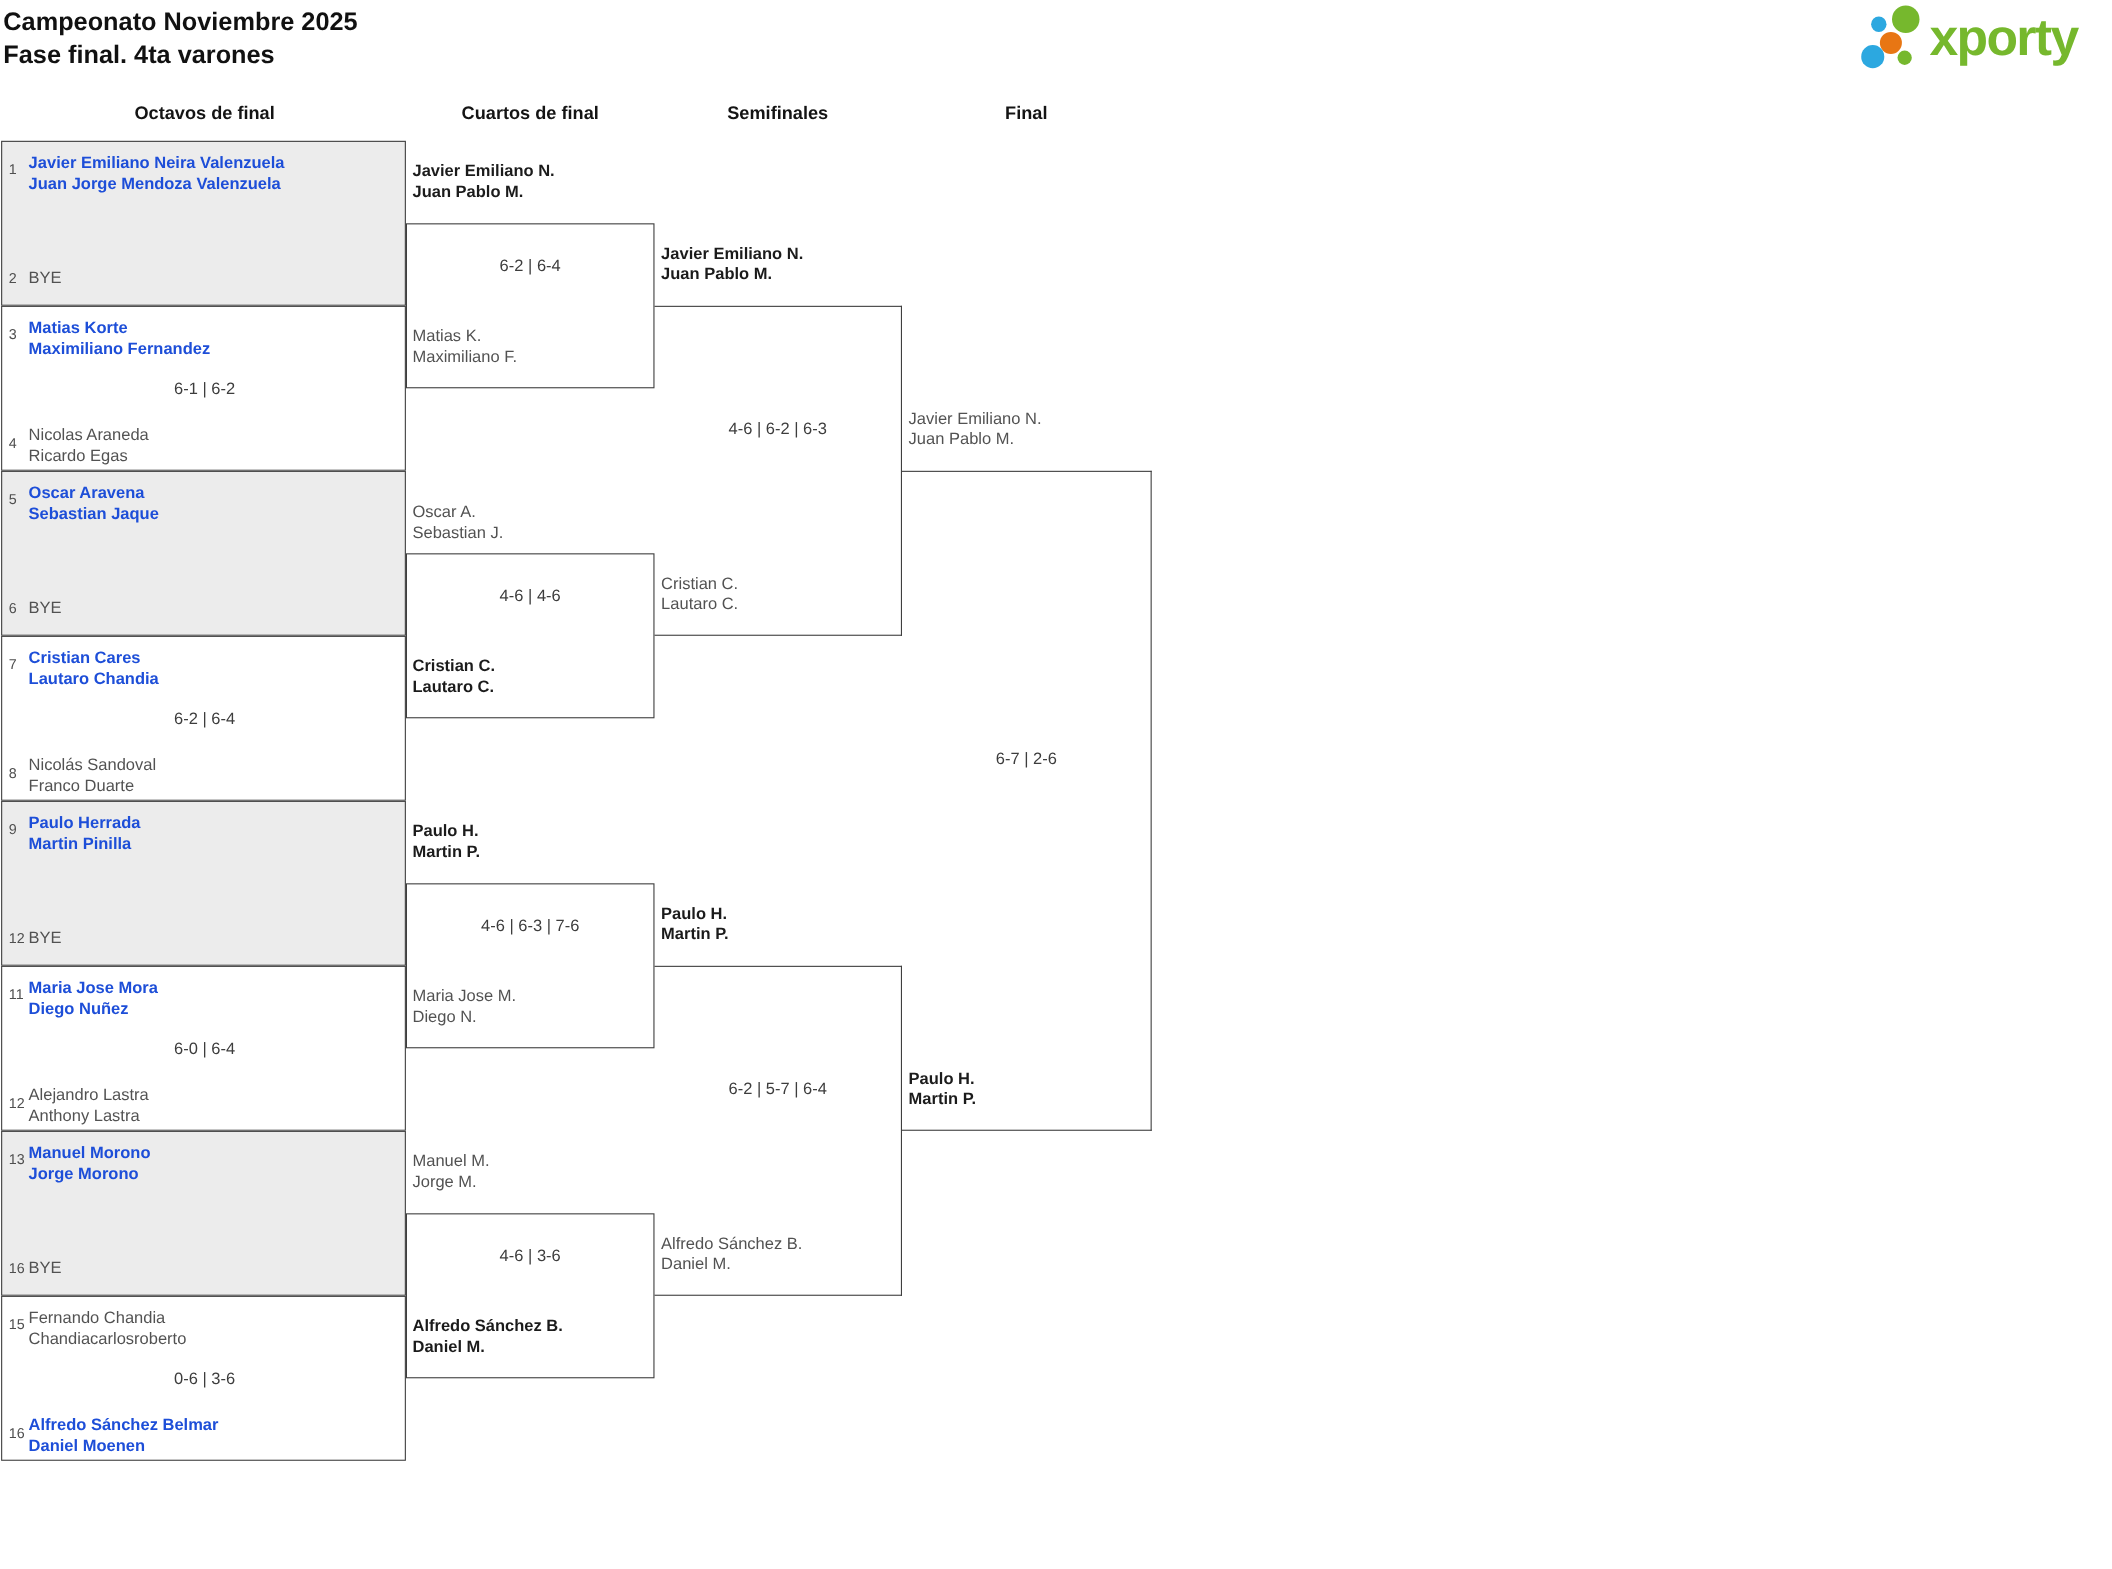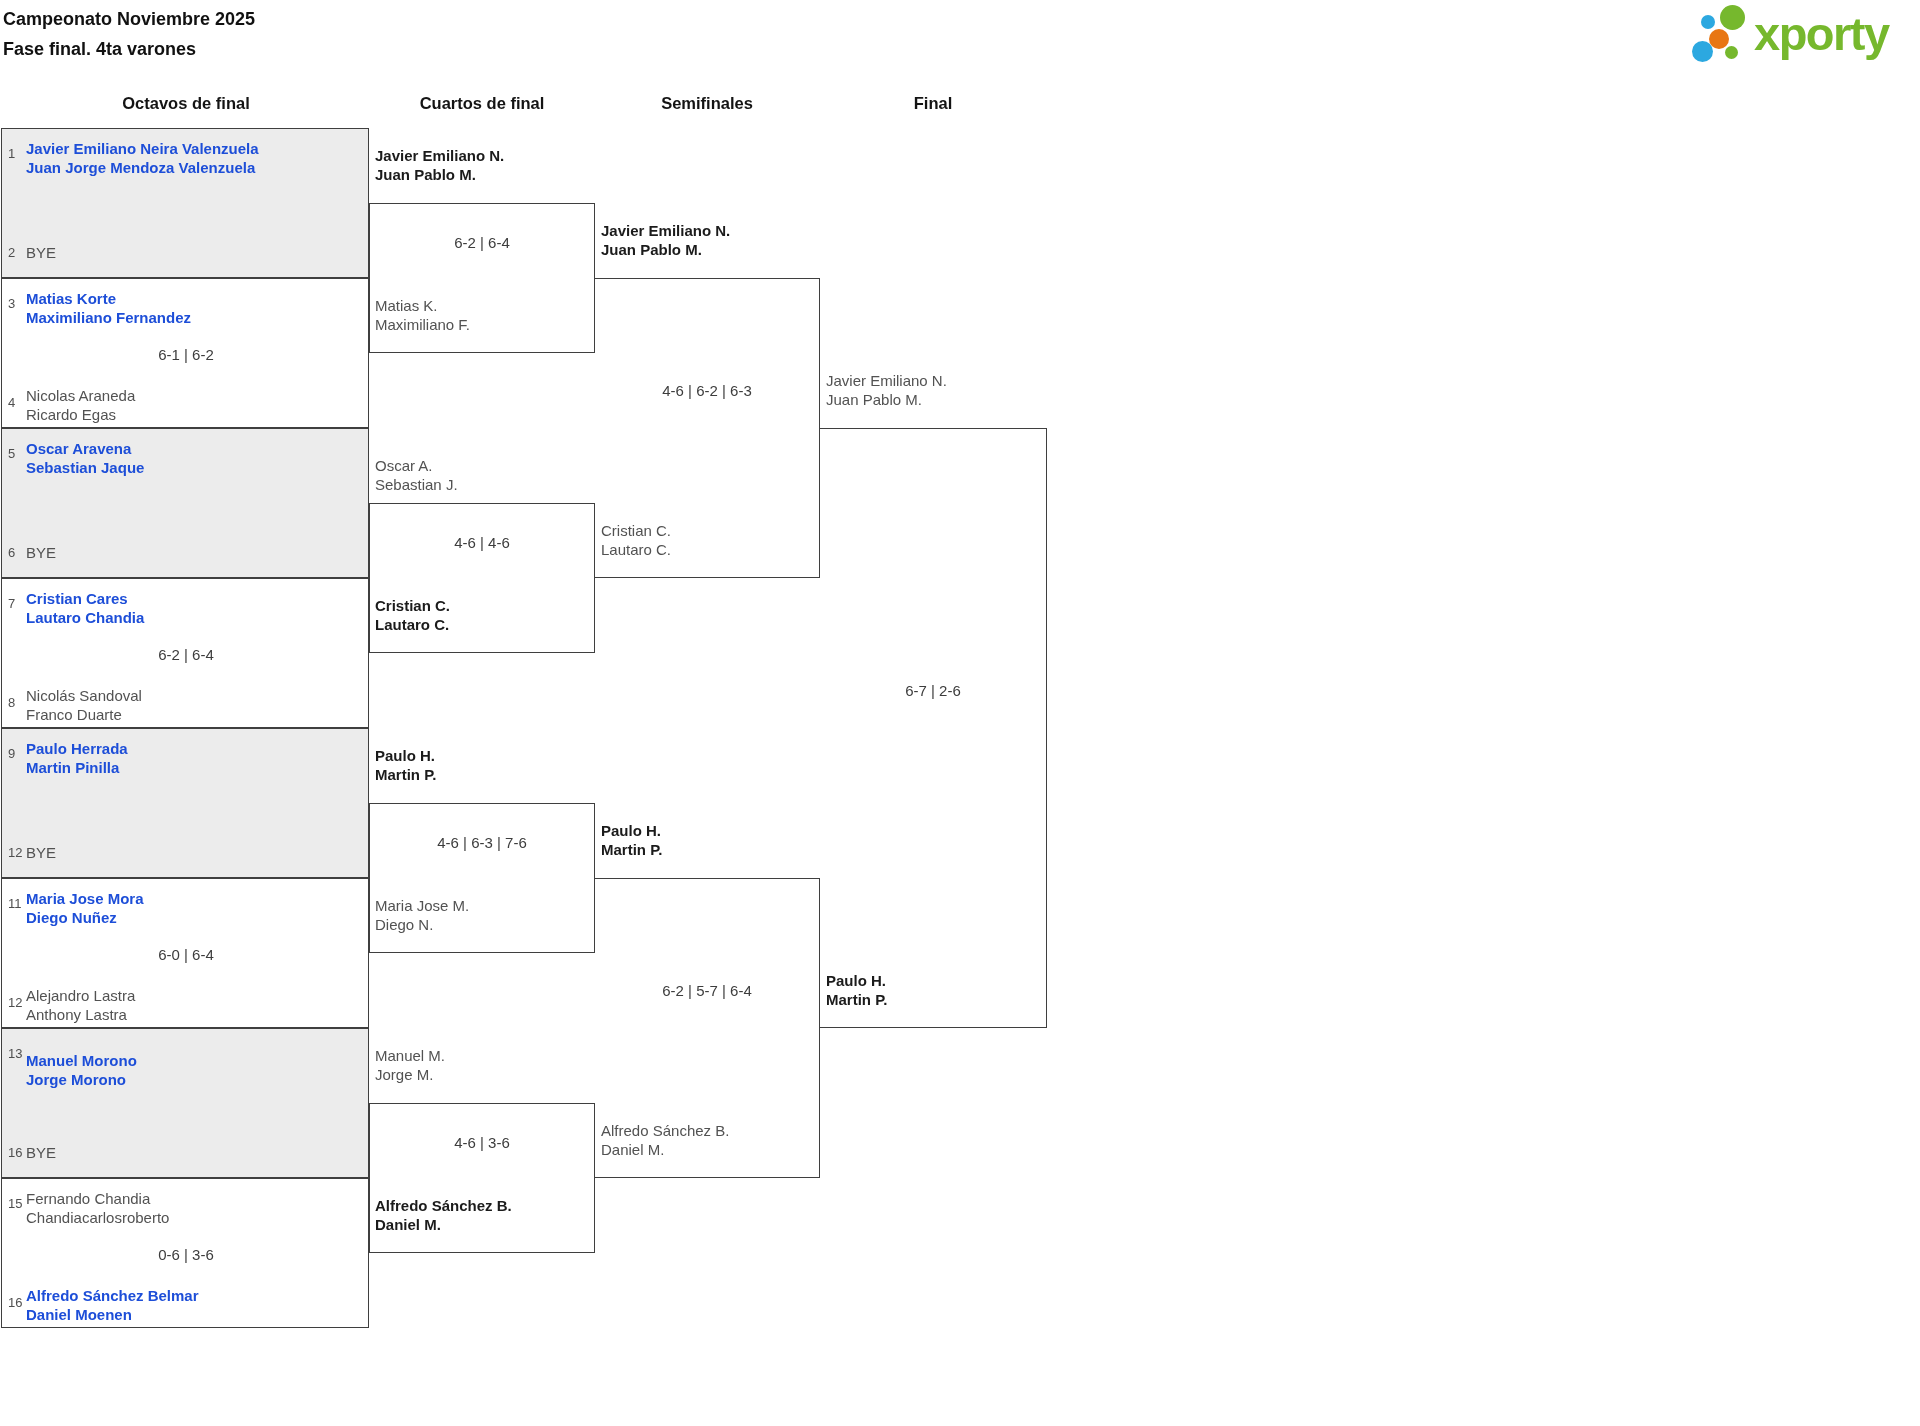--- a/index.html
+++ b/index.html
@@ -1,19 +1,19 @@
 <!DOCTYPE html>
 <html><head>
 <meta charset="utf-8">
 <style>
   html,body{margin:0;padding:0;background:#fff;}
   body{width:1920px;height:1426px;position:relative;overflow:hidden;
        font-family:"Liberation Sans",sans-serif;color:#1b1b1b;}
   
-  .title{position:absolute;left:3px;font-size:18px;line-height:30px;font-weight:700;color:#111;white-space:nowrap;}
+  .title{position:absolute;left:3px;font-size:23px;line-height:30px;font-weight:700;color:#111;white-space:nowrap;}
   .round-header{position:absolute;top:92px;transform:translateX(-50%);font-size:16.5px;line-height:22px;font-weight:700;color:#141414;white-space:nowrap;}
   
   .logo{position:absolute;left:1690px;top:0;width:230px;height:75px;text-decoration:underline;}
   .logo-text{position:absolute;left:64px;top:6px;font-size:47px;line-height:56px;font-weight:700;letter-spacing:-1.5px;color:#76b82d;}
   .logo-dot{position:absolute;border-radius:50%;}
   
   .box{position:absolute;left:1px;width:368px;height:150px;border:1px solid #3f3f3f;background:#fff;box-sizing:border-box;}
   .box.bye{background:#ececec;}
   .rect{position:absolute;border:1px solid #3f3f3f;background:transparent;box-sizing:border-box;}
   .rect.noleft{border-left:none;}
@@ -119,21 +119,21 @@
   <span class="score" style="left:184px;top:75px">6-0 | 6-4</span>
   <span class="seed" style="top:114px">12</span>
   <div class="team" style="top:107px">
       <span class="tl">Alejandro Lastra</span>
       <span class="tl">Anthony Lastra</span>
     </div>
 </div>
 
 <div class="box bye" style="top:1028px">
   <span class="seed" style="top:15px">13</span>
-  <div class="team w" style="top:22px">
+  <div class="team w" style="top:10px">
       <span class="tl">Manuel Morono</span>
       <span class="tl">Jorge Morono</span>
     </div>
   <span class="seed" style="top:114px">16</span>
   <div class="team" style="top:114px">
       <span class="tl">BYE</span>
     </div>
 </div>
 
 <div class="box" style="top:1178px">

